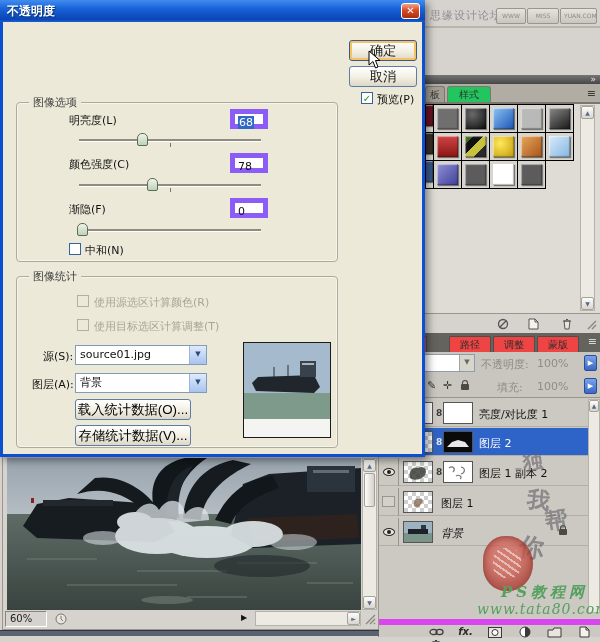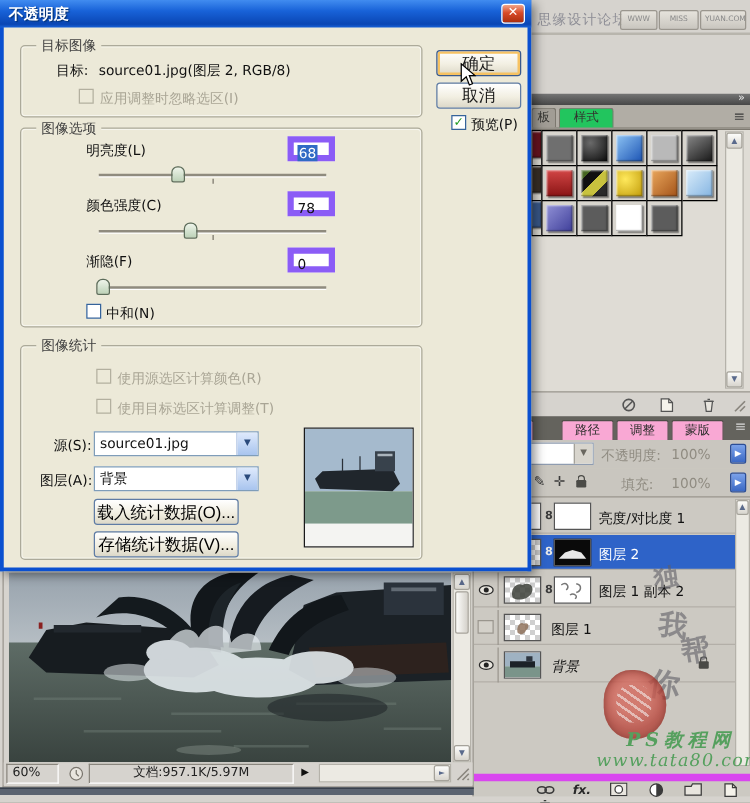--- a/index.html
+++ b/index.html
@@ -28,21 +28,21 @@
   .sw-part .sw{margin-left:-14px;}
   .sb{background:#eceae3;border:1px solid #b5b2aa;}
   .sb-btn{position:absolute;left:0;width:100%;height:13px;background:linear-gradient(#fdfdfb,#d8d5ce);border:1px solid #a5a29a;
           border-radius:2px;font-size:6px;color:#5a6a8c;text-align:center;line-height:11px;}
   .sb-thumb{position:absolute;left:1px;width:11px;background:linear-gradient(90deg,#fdfdfb,#d4d1ca);border:1px solid #a5a29a;border-radius:2px;}
   .mini-ic{display:inline-block;vertical-align:middle;}
 
   
   #layers-panel{left:378px;top:333px;width:222px;height:304px;background:#ccc9c2;border-left:1px solid #8a867e;}
   .ltabrow{position:absolute;left:0;top:0;width:222px;height:19px;background:#64635d;}
-  .ltab{position:absolute;top:3px;height:16px;background:#f9a8d4;color:#2e2e2c;font-size:10px;text-align:center;
+  .ltab{position:absolute;top:3px;height:16px;background:#ef4444;color:#2e2e2c;font-size:10px;text-align:center;
         line-height:15px;border-radius:2px 2px 0 0;border:1px solid #4e4d48;border-bottom:none;overflow:hidden;}
   .dim{color:#908c82;}
   .blue-arr{position:absolute;width:13px;height:16px;background:linear-gradient(#7ba2ea,#3a68c4);border:1px solid #2c4e96;
             border-radius:2px;color:#fff;font-size:7px;text-align:center;line-height:14px;}
   .combo2{position:absolute;height:18px;background:#fff;border:1px solid #8f9cb0;}
   .combo2 .arr2{position:absolute;right:0;top:0;width:15px;height:16px;background:#d8d5cd;border-left:1px solid #a5a29a;
                 color:#6a675f;font-size:7px;text-align:center;line-height:15px;}
   .lrow{position:absolute;left:0;width:210px;height:28px;background:#ccc9c2;border-bottom:1px solid #b3afa8;}
   .lrow.sel{background:#2e63c8;color:#fff;}
   .eyecol{position:absolute;left:0;top:0;width:20px;height:28px;border-right:1px solid #9a968e;}
@@ -396,43 +396,35 @@
       <div class="sb-thumb" style="top:14px;height:34px;"></div>
       <div class="sb-btn" style="bottom:0;">▼</div>
     </div>
 
     <div class="abs" style="left:0;top:153px;width:375px;height:18px;background:#d6d3ce;">
       <div class="statbox" style="left:2px;top:1px;width:42px;">60%</div>
       <svg class="abs" style="left:52px;top:3px;" width="12" height="12" viewBox="0 0 12 12">
           <circle cx="6" cy="6" r="5" fill="#e8e5de" stroke="#7a766e"></circle>
           <path d="M6 3v3l2 2" stroke="#7a766e" fill="none"></path>
         </svg>
-      <div class="statbox" style="left:68px;top:1px;width:164px;text-align:center;">文档:957.1K/5.97M</div>
       <span class="abs" style="left:238px;top:3px;font-size:8px;color:#111;">▶</span>
       <div class="abs sb" style="left:252px;top:1px;width:106px;height:15px;">
         <div class="sb-btn" style="right:0;left:auto;width:13px;height:13px;line-height:12px;">►</div>
       </div>
       <svg class="abs" style="left:362px;top:4px;" width="11" height="11" viewBox="0 0 11 11">
           <path d="M10 1L1 10M10 5L5 10M10 9L9 10" stroke="#8a867e" stroke-width="1.3"></path>
         </svg>
     </div>
   </div>
   <div class="abs" style="left:0;top:630px;width:379px;height:6px;background:#5b6370;border-top:1px solid #2e3640;"></div>
 
   <div class="abs" id="dialog">
     <div id="dlg-title"><span>不透明度</span></div>
     <div id="dlg-close">✕</div>
 
-    <div class="grp" style="left:13px;top:36px;width:322px;height:58px;">
-      <span class="grp-label">目标图像</span>
-      <span class="dlabel" style="left:28px;top:12px;">目标:</span>
-      <span class="dlabel" style="left:62px;top:12px;">source01.jpg(图层 2, RGB/8)</span>
-      <span class="cb dis" style="left:46px;top:34px;"></span>
-      <span class="dlabel cblabel-dis" style="left:63px;top:34px;">应用调整时忽略选区(I)</span>
-    </div>
 
     <button class="xpbtn default" style="left:346px;top:40px;">确定</button>
     <button class="xpbtn" style="left:346px;top:66px;">取消</button>
     <span class="cb" style="left:358px;top:92px;">✓</span>
     <span class="dlabel" style="left:374px;top:92px;">预览(P)</span>
 
     <div class="grp" style="left:13px;top:102px;width:322px;height:160px;">
       <span class="grp-label">图像选项</span>
 
       <span class="dlabel" style="left:52px;top:10px;">明亮度(L)</span>

